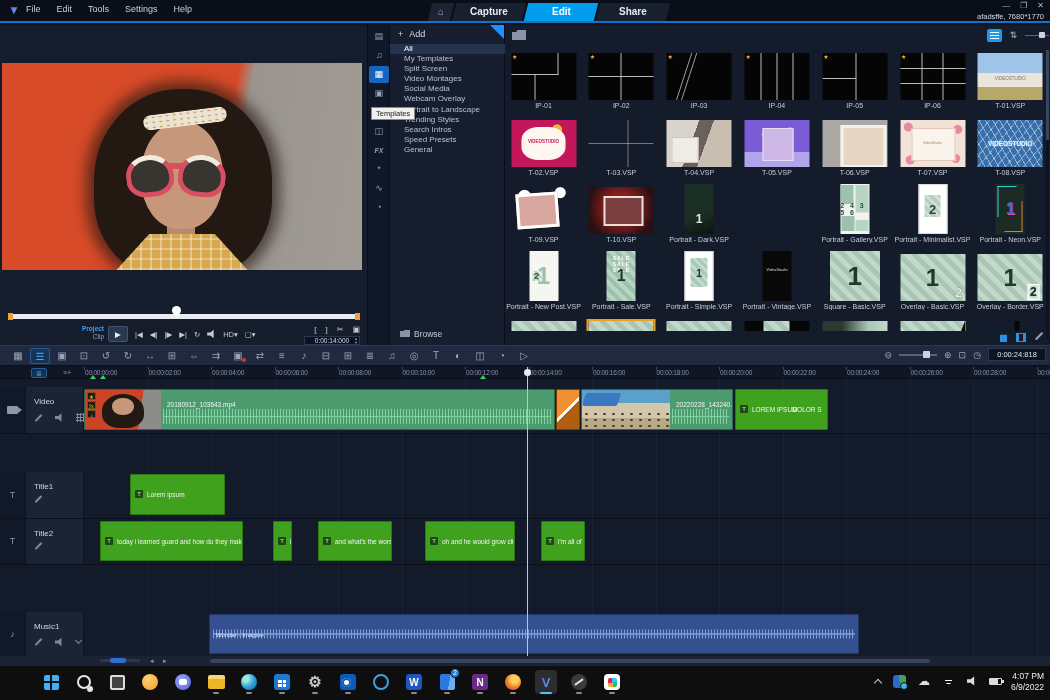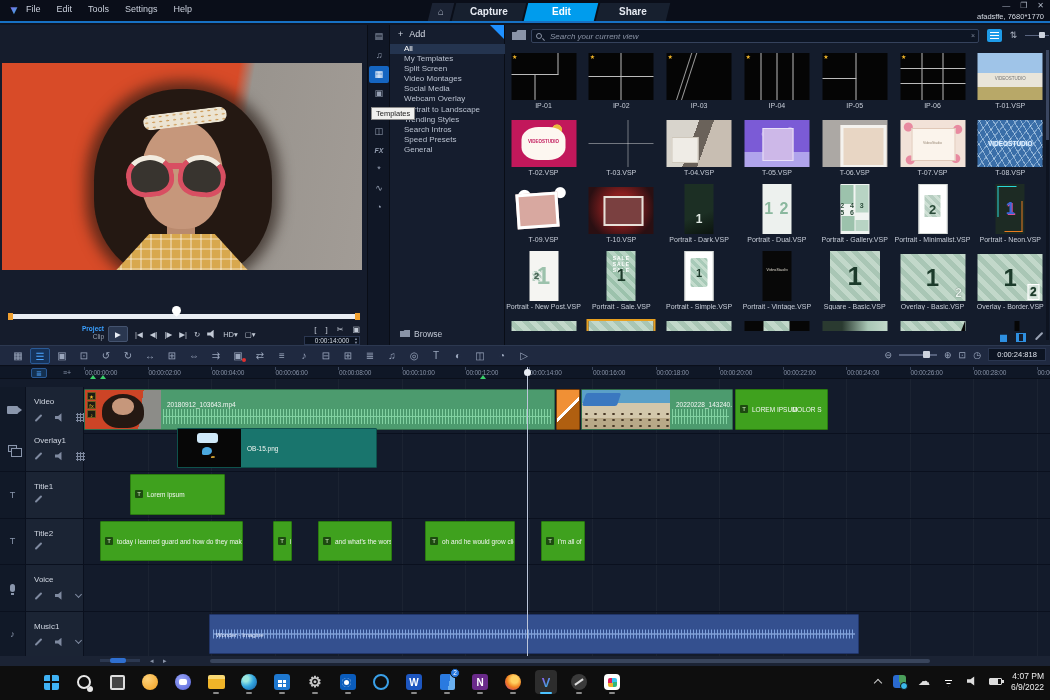--- a/index.html
+++ b/index.html
@@ -386,25 +386,20 @@
           <div class="cat">Search Intros</div>
           <div class="cat">Speed Presets</div>
           <div class="cat">General</div>
         </div>
       <div id="browse"><span class="foldicon"></span><span>Browse</span></div>
     </div>
 
     <div id="library">
       <div id="libbar">
         <div class="libfolder"></div>
-        <div id="searchbox">
-          <div class="magglass"></div>
-          <input placeholder="Search your current view" style="">
-          <span class="searchx">×</span>
-        </div>
         <div id="viewtoggle"></div>
         <div id="sorticon">⇅</div>
         <div id="libslider"></div>
       </div>
       <div id="grid">
           <div class="cell" style="left: 0px; top: 0px;">
             <div class="thumb ipb ip1 landscape">
               <div class="badge">★</div>
             </div>
             <div class="tlabel">IP-01</div>
@@ -485,26 +480,20 @@
           </div>
           <div class="cell" style="left: 77.8px; top: 134px;">
             <div class="thumb t10 landscape"></div>
             <div class="tlabel">T-10.VSP</div>
           </div>
           <div class="cell" style="left: 155.6px; top: 134px;">
             <div class="thumb pdark portrait">
               <div class="num">1</div>
             </div>
             <div class="tlabel">Portrait - Dark.VSP</div>
-          </div>
-          <div class="cell" style="left: 233.4px; top: 134px;">
-            <div class="thumb pwhite pdual portrait">
-              <div class="num">1 2</div>
-            </div>
-            <div class="tlabel">Portrait - Dual.VSP</div>
           </div>
           <div class="cell" style="left: 311.2px; top: 134px;">
             <div class="thumb pgallery portrait">
               <div class="num">2 4 3 5 6</div>
             </div>
             <div class="tlabel">Portrait - Gallery.VSP</div>
           </div>
           <div class="cell" style="left: 389px; top: 134px;">
             <div class="thumb pmin portrait">
               <div class="num">2</div>
@@ -731,39 +720,20 @@
               <div class="cname" style="left: 94px;">20220228_143240.mp4</div>
               <div class="wave" style="left: 90px; right: 3px;"></div>
             </div>
             <div class="clip titlec" style="left: 651px; width: 93px;">
               <div class="tbadge">T</div>
               <div class="cname2" style="left: 16px;">LOREM IPSUM</div>
               <div class="cname2" style="left: 62%;">DOLOR S</div>
             </div>
           </div>
         </div>
-        <div class="trow" style="top: 46.5px;">
-          <div class="ticol">
-            <div class="i-ovl"></div>
-          </div>
-          <div class="thead">
-            <div class="tname">Overlay1</div>
-            <div class="hicons">
-              <div class="i-pencil"></div>
-              <div class="i-spk"></div>
-              <div class="i-grid"></div>
-            </div>
-          </div>
-          <div class="tcontent">
-            <div class="clip imagec" style="left: 93px; width: 200px;">
-              <div class="cthumb th-bird" style="width: 63px;"></div>
-              <div class="cname2" style="left: 69px;">OB-15.png</div>
-            </div>
-          </div>
-        </div>
         <div class="trow" style="top: 93px;">
           <div class="ticol">T</div>
           <div class="thead">
             <div class="tname">Title1</div>
             <div class="hicons">
               <div class="i-pencil"></div>
             </div>
           </div>
           <div class="tcontent">
             <div class="clip titlec" style="left: 46px; width: 95px;">
@@ -795,34 +765,20 @@
             </div>
             <div class="clip titlec" style="left: 341px; width: 90px;">
               <div class="tbadge">T</div>
               <div class="cname2" style="left: 16px;">oh and he would grow client</div>
             </div>
             <div class="clip titlec" style="left: 457px; width: 44px;">
               <div class="tbadge">T</div>
               <div class="cname2" style="left: 16px;">i'm all of</div>
             </div>
           </div>
-        </div>
-        <div class="trow" style="top: 186px;">
-          <div class="ticol">
-            <div class="i-mic"></div>
-          </div>
-          <div class="thead">
-            <div class="tname">Voice</div>
-            <div class="hicons">
-              <div class="i-pencil"></div>
-              <div class="i-spk"></div>
-              <div class="i-chev"></div>
-            </div>
-          </div>
-          <div class="tcontent"></div>
         </div>
         <div class="trow" style="top: 232.5px;">
           <div class="ticol">♪</div>
           <div class="thead">
             <div class="tname">Music1</div>
             <div class="hicons">
               <div class="i-pencil"></div>
               <div class="i-spk"></div>
               <div class="i-chev"></div>
             </div>

